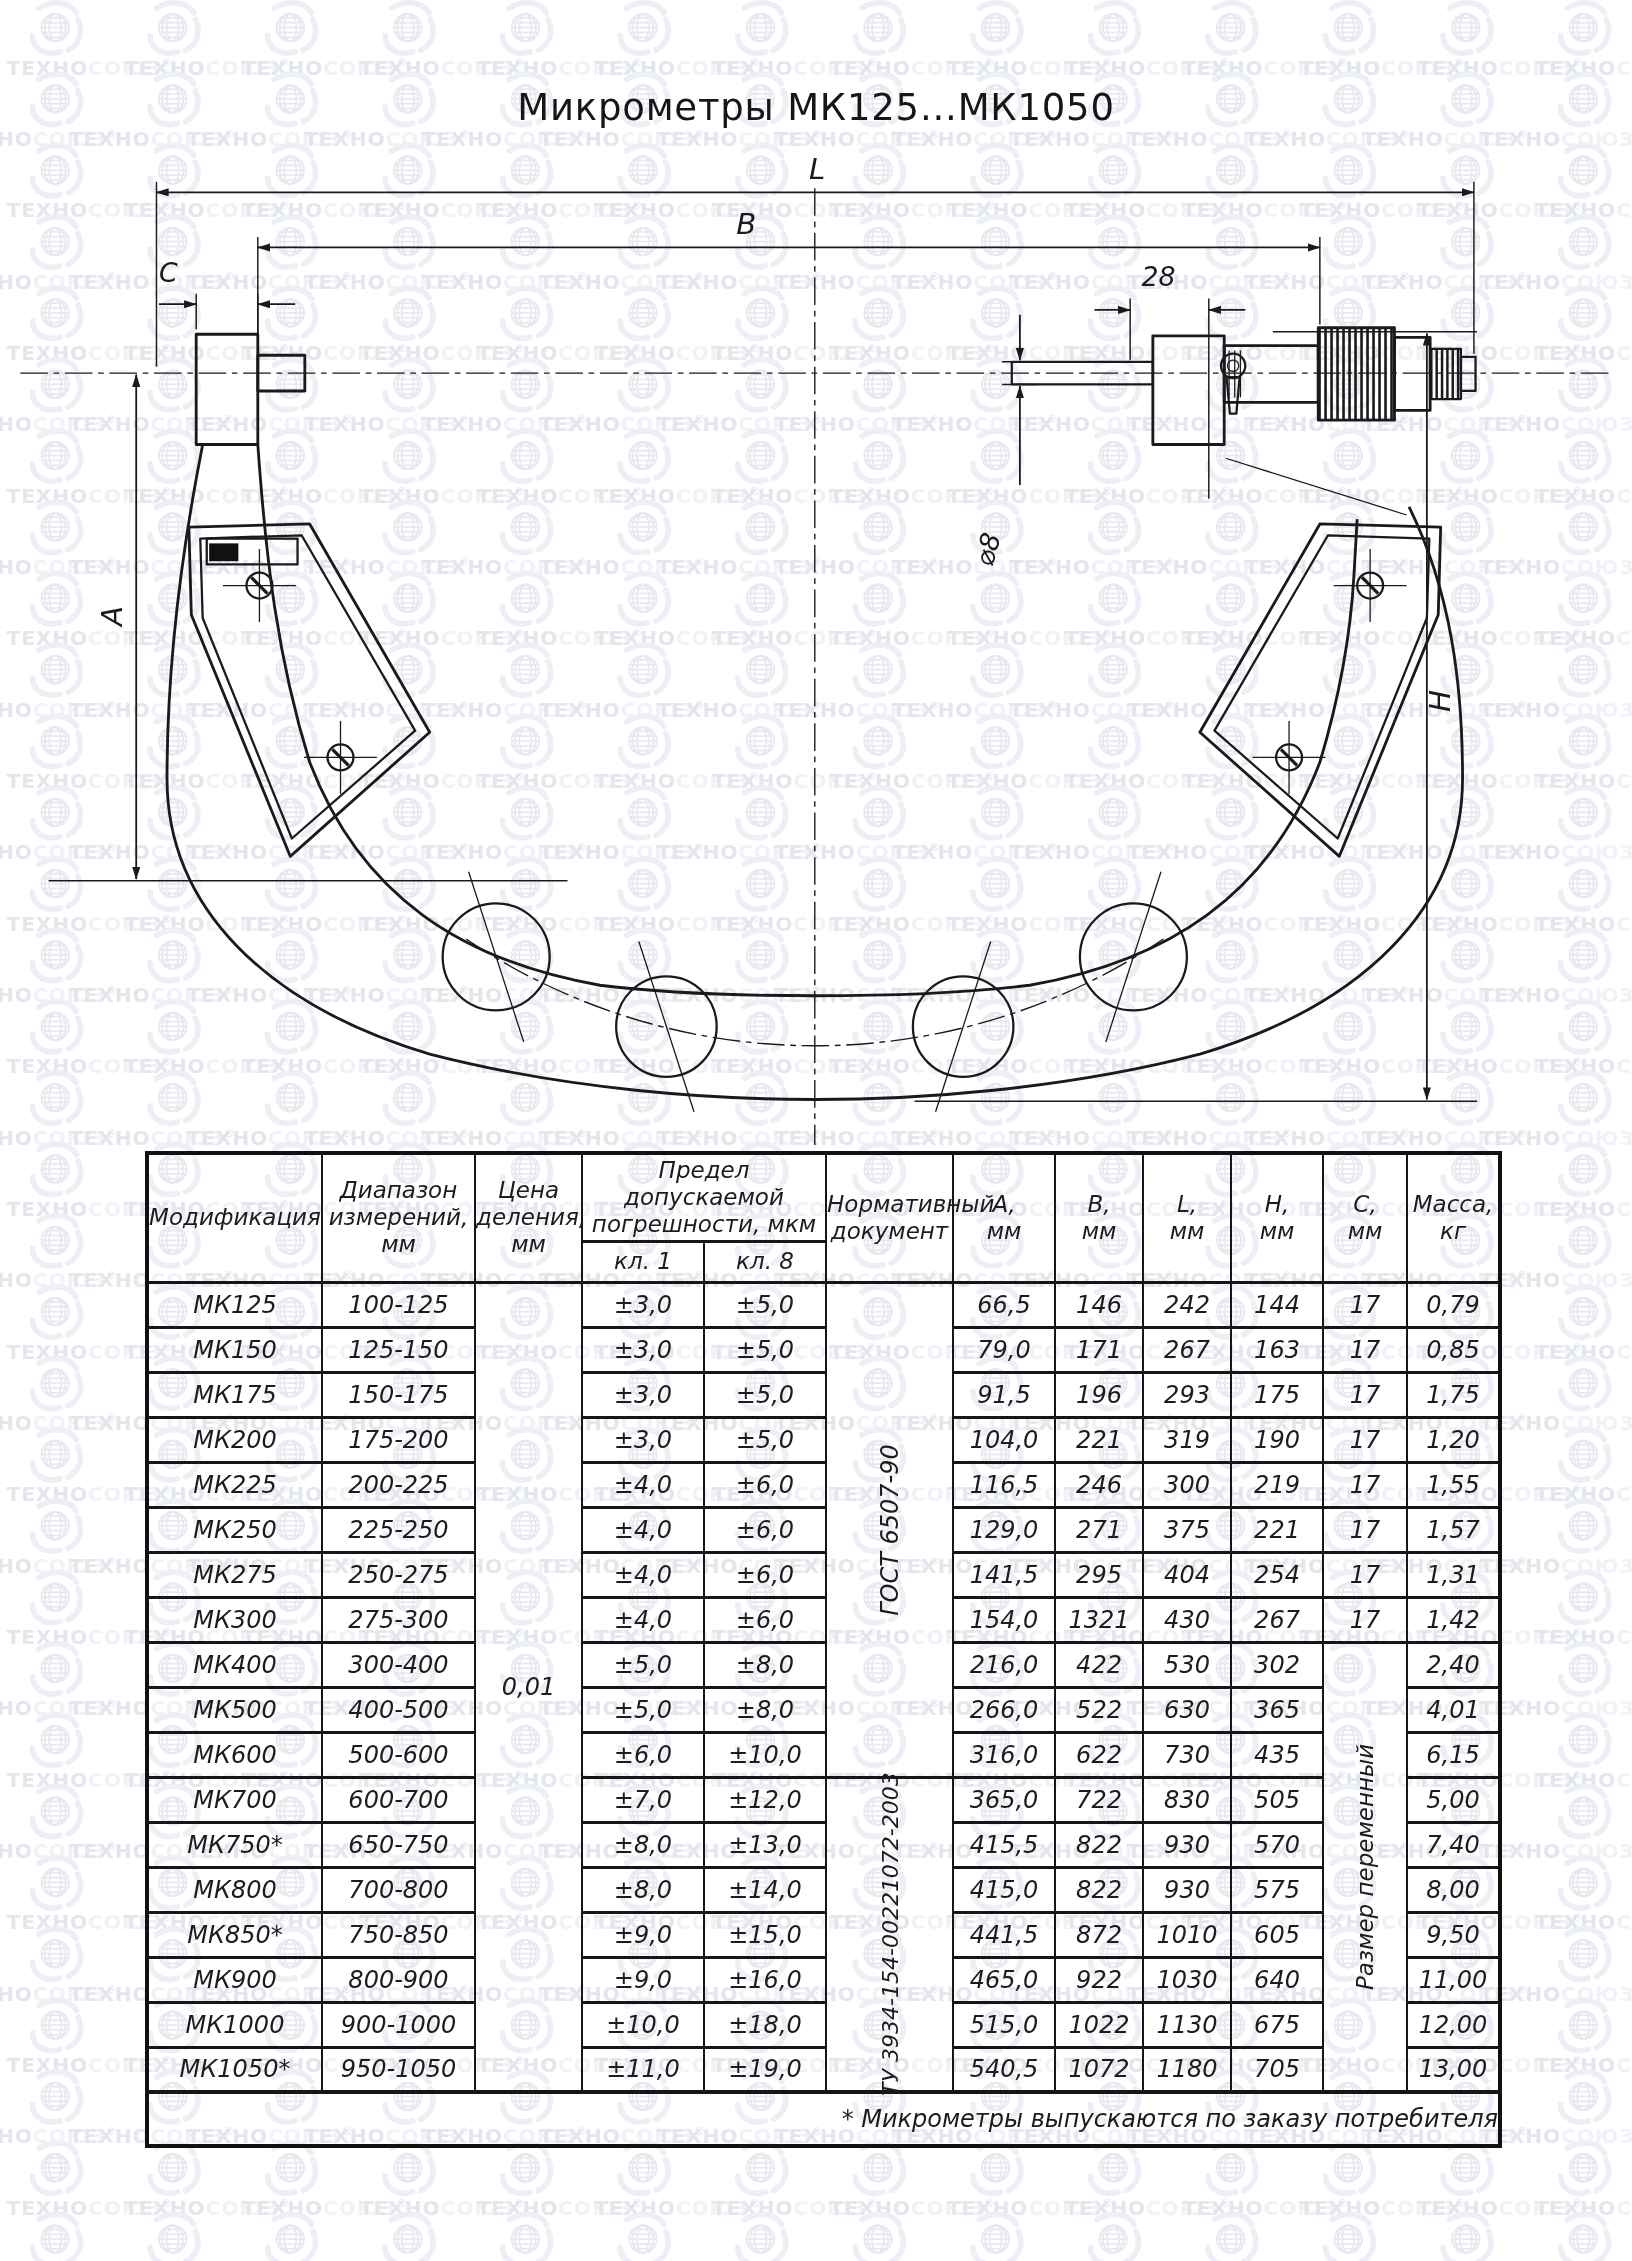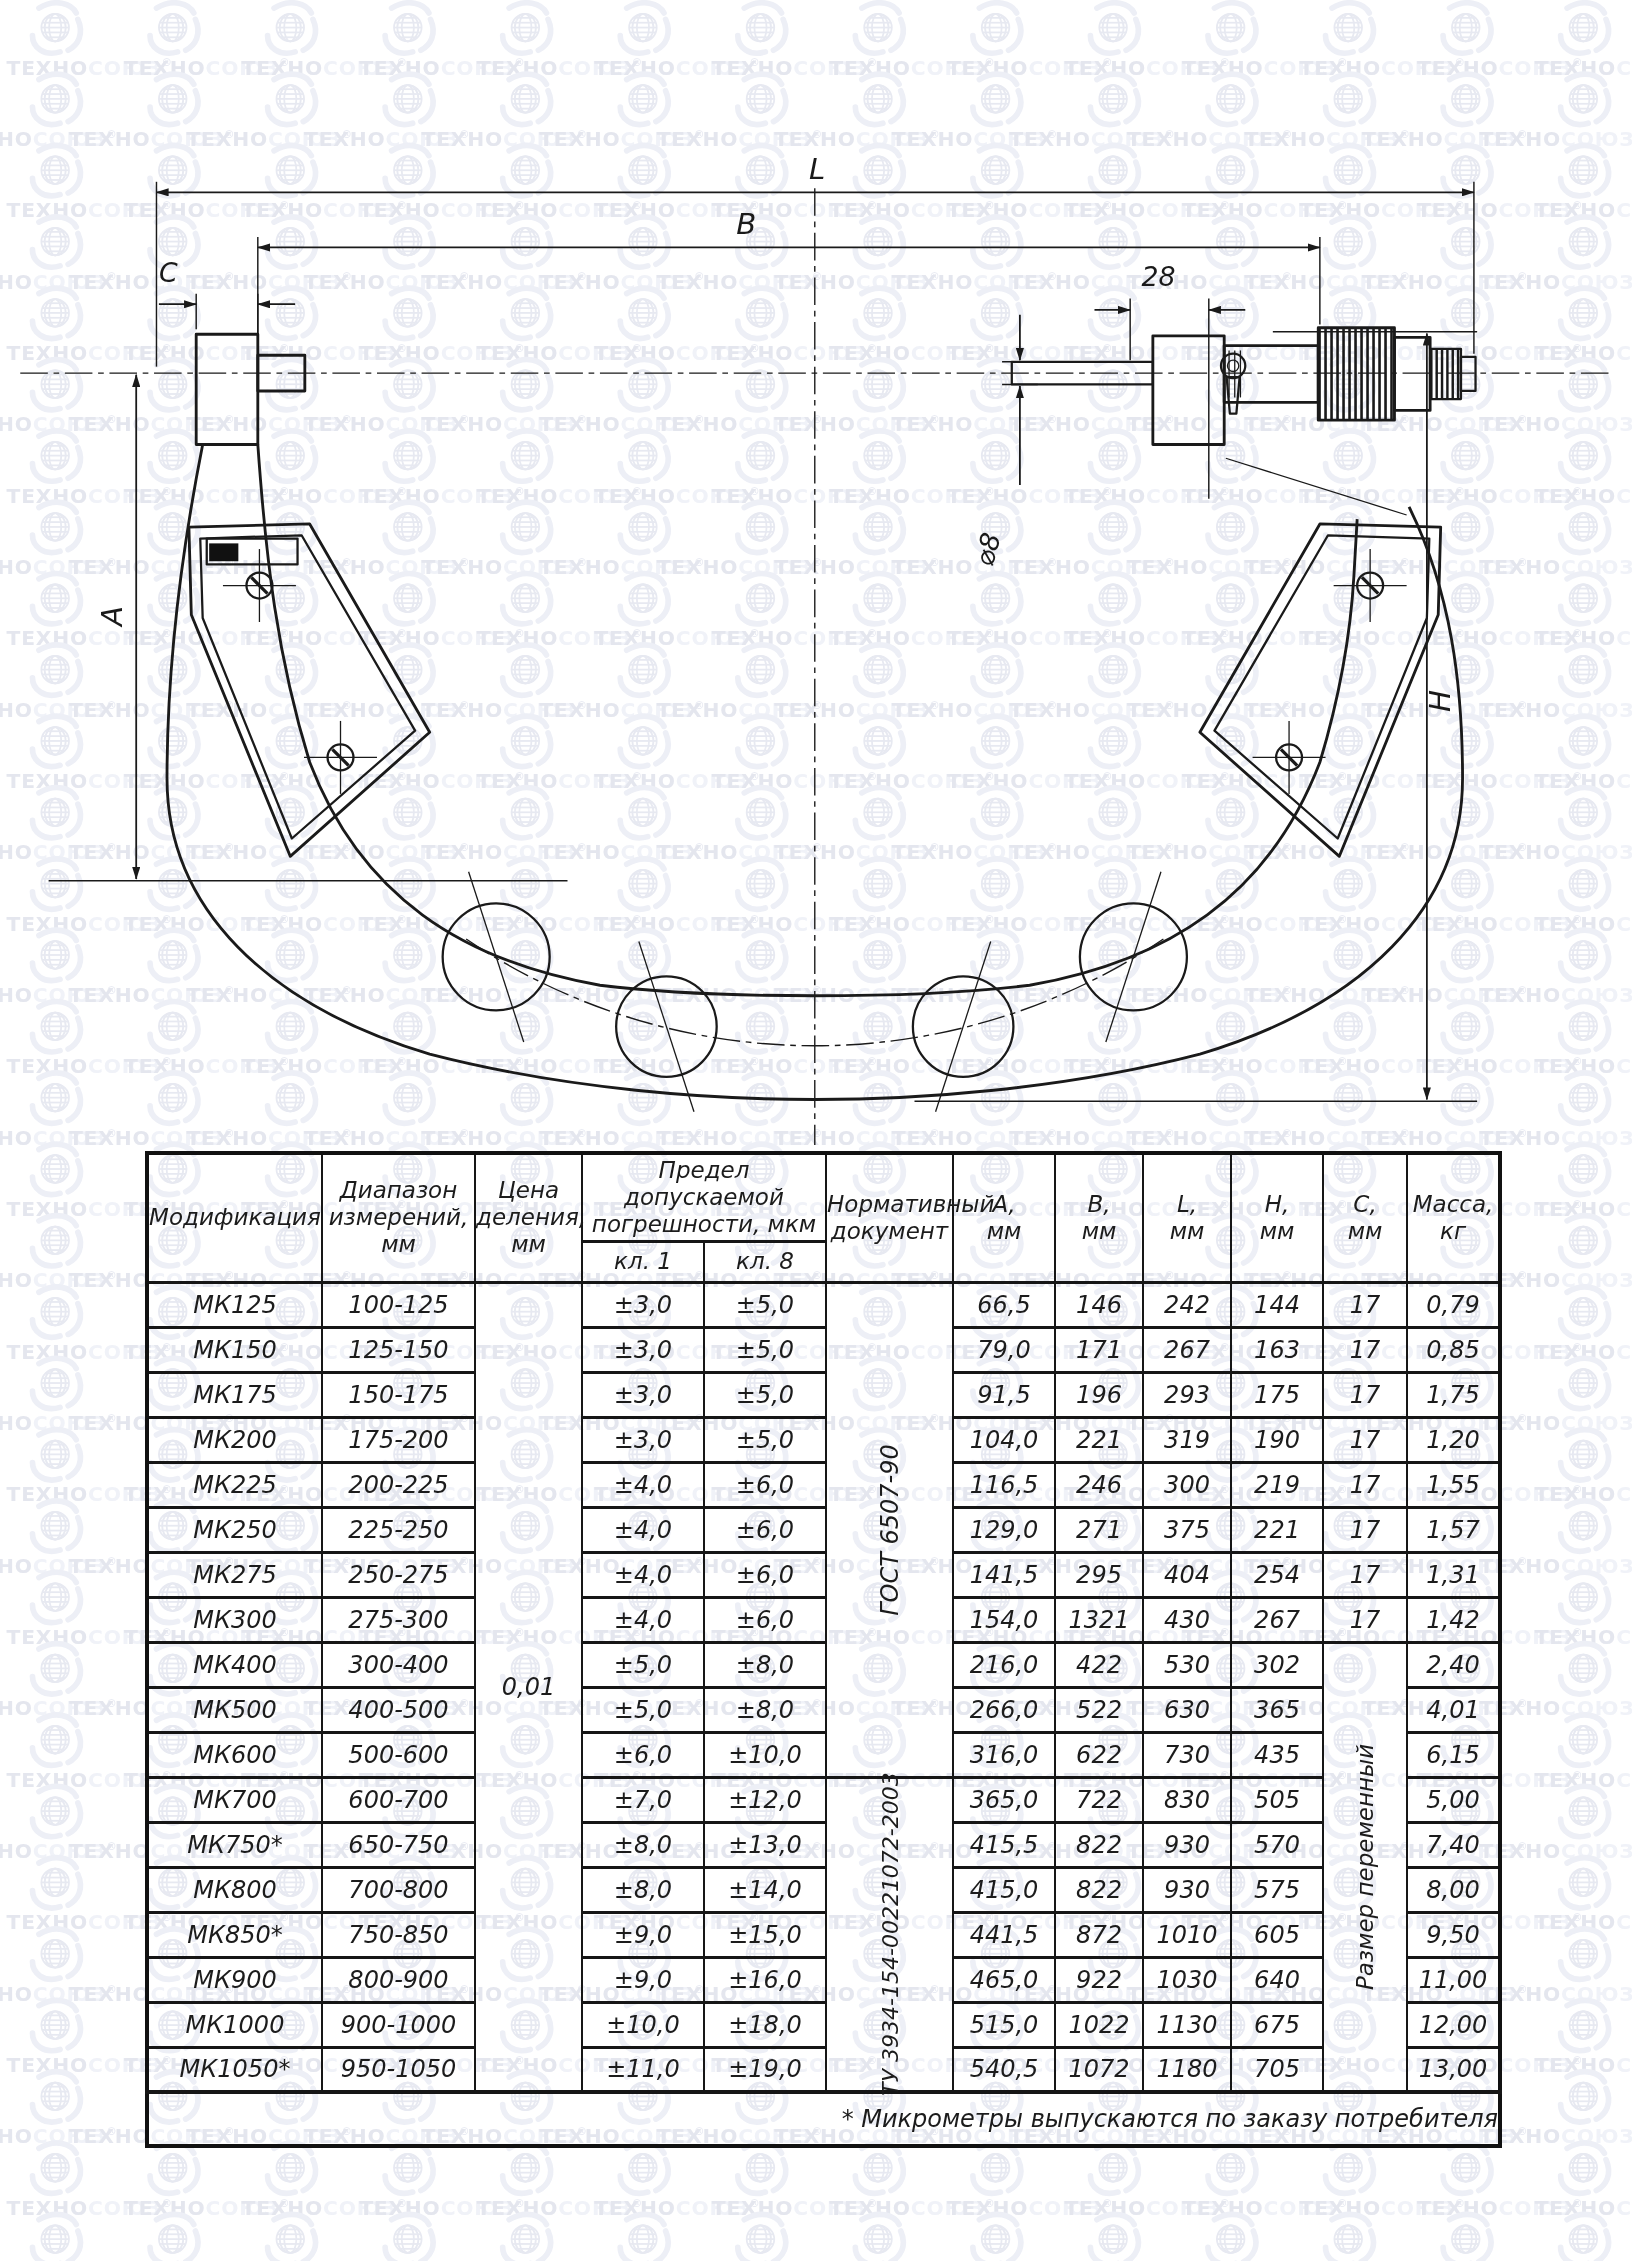--- a/index.html
+++ b/index.html
@@ -958,20 +958,21 @@
       <use href="#wm-globe" xlink:href="#wm-globe" x="1488" y="2732"></use>
       <text x="1390" y="2820" class="wmtext"><tspan class="wmd">ТЕХНО</tspan><tspan class="wml">СОЮЗ</tspan><tspan class="wmr" dy="-10">®</tspan></text>
       <use href="#wm-globe" xlink:href="#wm-globe" x="1633" y="2732"></use>
       <text x="1535" y="2820" class="wmtext"><tspan class="wmd">ТЕХНО</tspan><tspan class="wml">СОЮЗ</tspan><tspan class="wmr" dy="-10">®</tspan></text>
       <use href="#wm-globe" xlink:href="#wm-globe" x="1778" y="2732"></use>
       <text x="1680" y="2820" class="wmtext"><tspan class="wmd">ТЕХНО</tspan><tspan class="wml">СОЮЗ</tspan><tspan class="wmr" dy="-10">®</tspan></text>
       <use href="#wm-globe" xlink:href="#wm-globe" x="1923" y="2732"></use>
       <text x="1825" y="2820" class="wmtext"><tspan class="wmd">ТЕХНО</tspan><tspan class="wml">СОЮЗ</tspan><tspan class="wmr" dy="-10">®</tspan></text>
     </svg>
 
+  <div id="title">Микрометры МК125...МК1050</div>
 
   <svg id="drawing" width="1632" height="1150" viewBox="0 0 2013 1418" xmlns="http://www.w3.org/2000/svg">
     <defs>
       <marker id="ae" markerWidth="16" markerHeight="10" refX="15" refY="5" orient="auto" markerUnits="userSpaceOnUse">
         <path d="M0,0 L16,5 L0,10 Z" class="arr"></path>
       </marker>
       <marker id="as" markerWidth="16" markerHeight="10" refX="1" refY="5" orient="auto" markerUnits="userSpaceOnUse">
         <path d="M16,0 L0,5 L16,10 Z" class="arr"></path>
       </marker>
     </defs>

